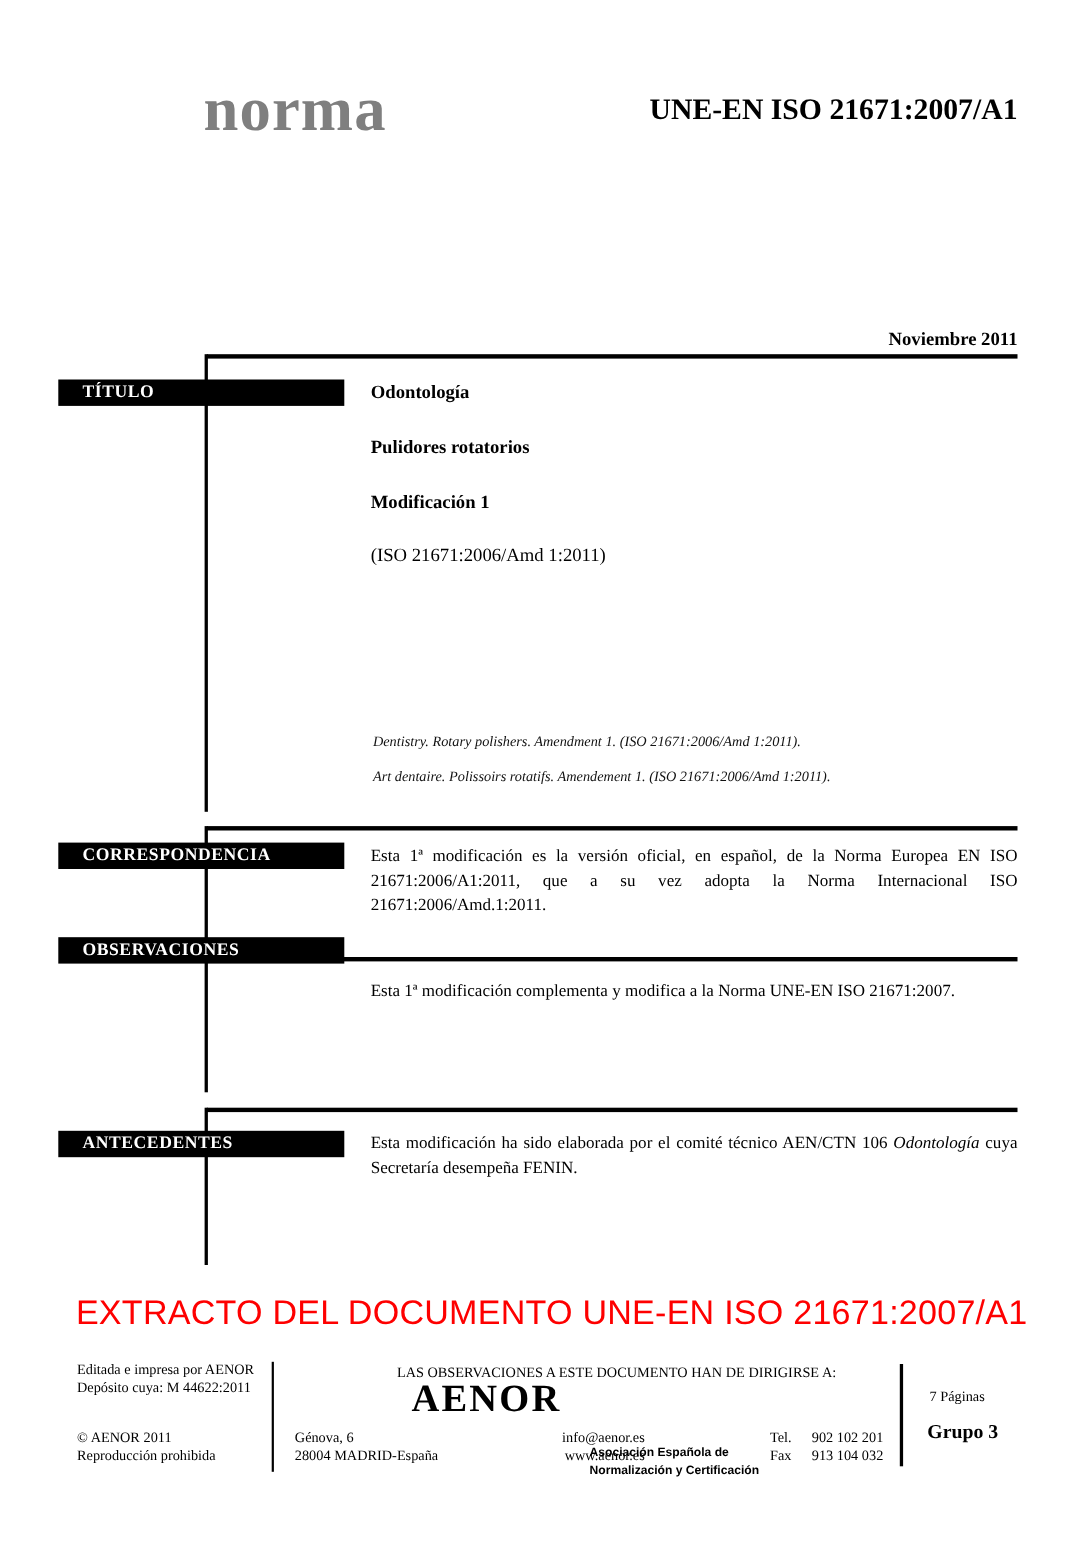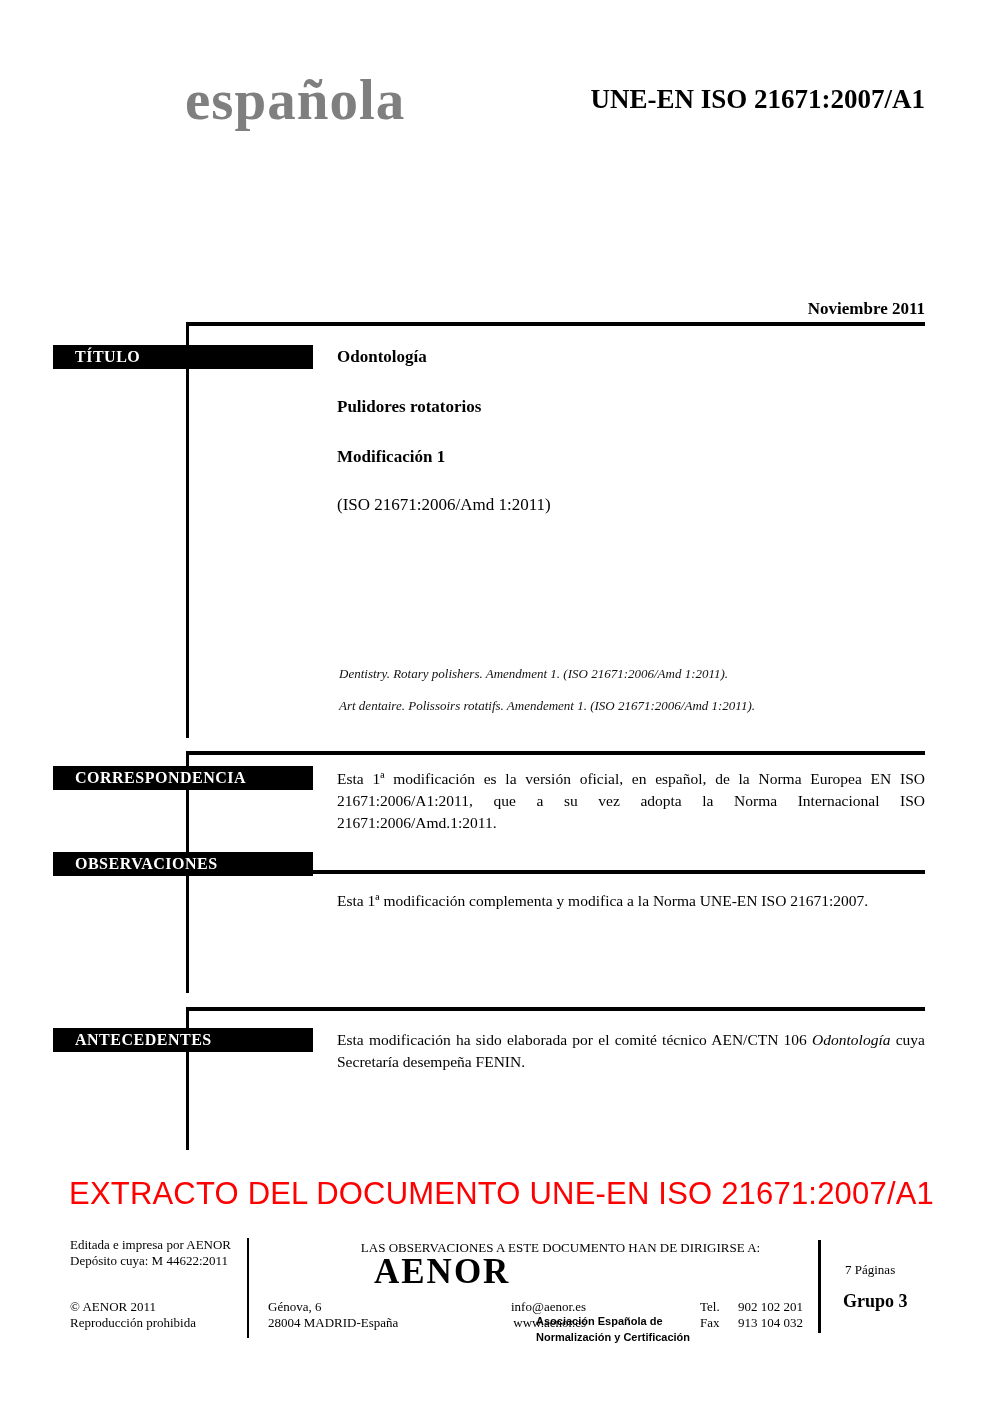--- a/index.html
+++ b/index.html
@@ -62,21 +62,21 @@
   .org{
     left:536px;top:1314px;font-family:"Liberation Sans", sans-serif;
     font-weight:bold;font-size:11px;line-height:15.5px;
   }
   .group{font-weight:bold;font-size:18px;}
 </style>
 </head>
 <body>
 
 <div class="abs brand">
-  <div>española</div>
+  <div>norma</div>
 </div>
 
 <div class="abs doc-code">UNE-EN ISO 21671:2007/A1</div>
 <div class="abs date">Noviembre 2011</div>
 
 <div class="abs hrule" style="top:322px;"></div>
 <div class="abs vseg" style="top:322px;height:416px;"></div>
 
 <div class="abs hrule" style="top:751px;"></div>
 <div class="abs vseg" style="top:751px;height:106px;"></div>

